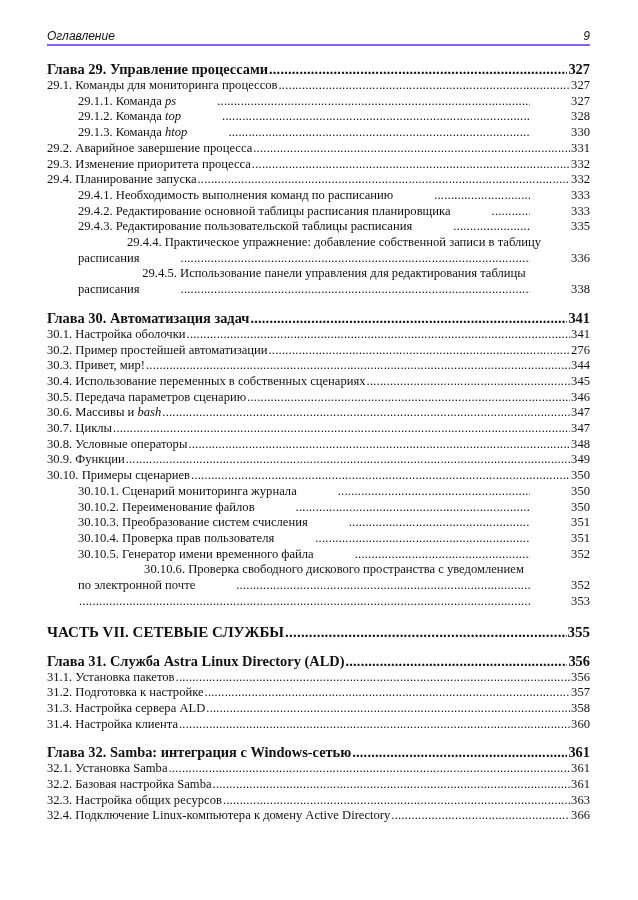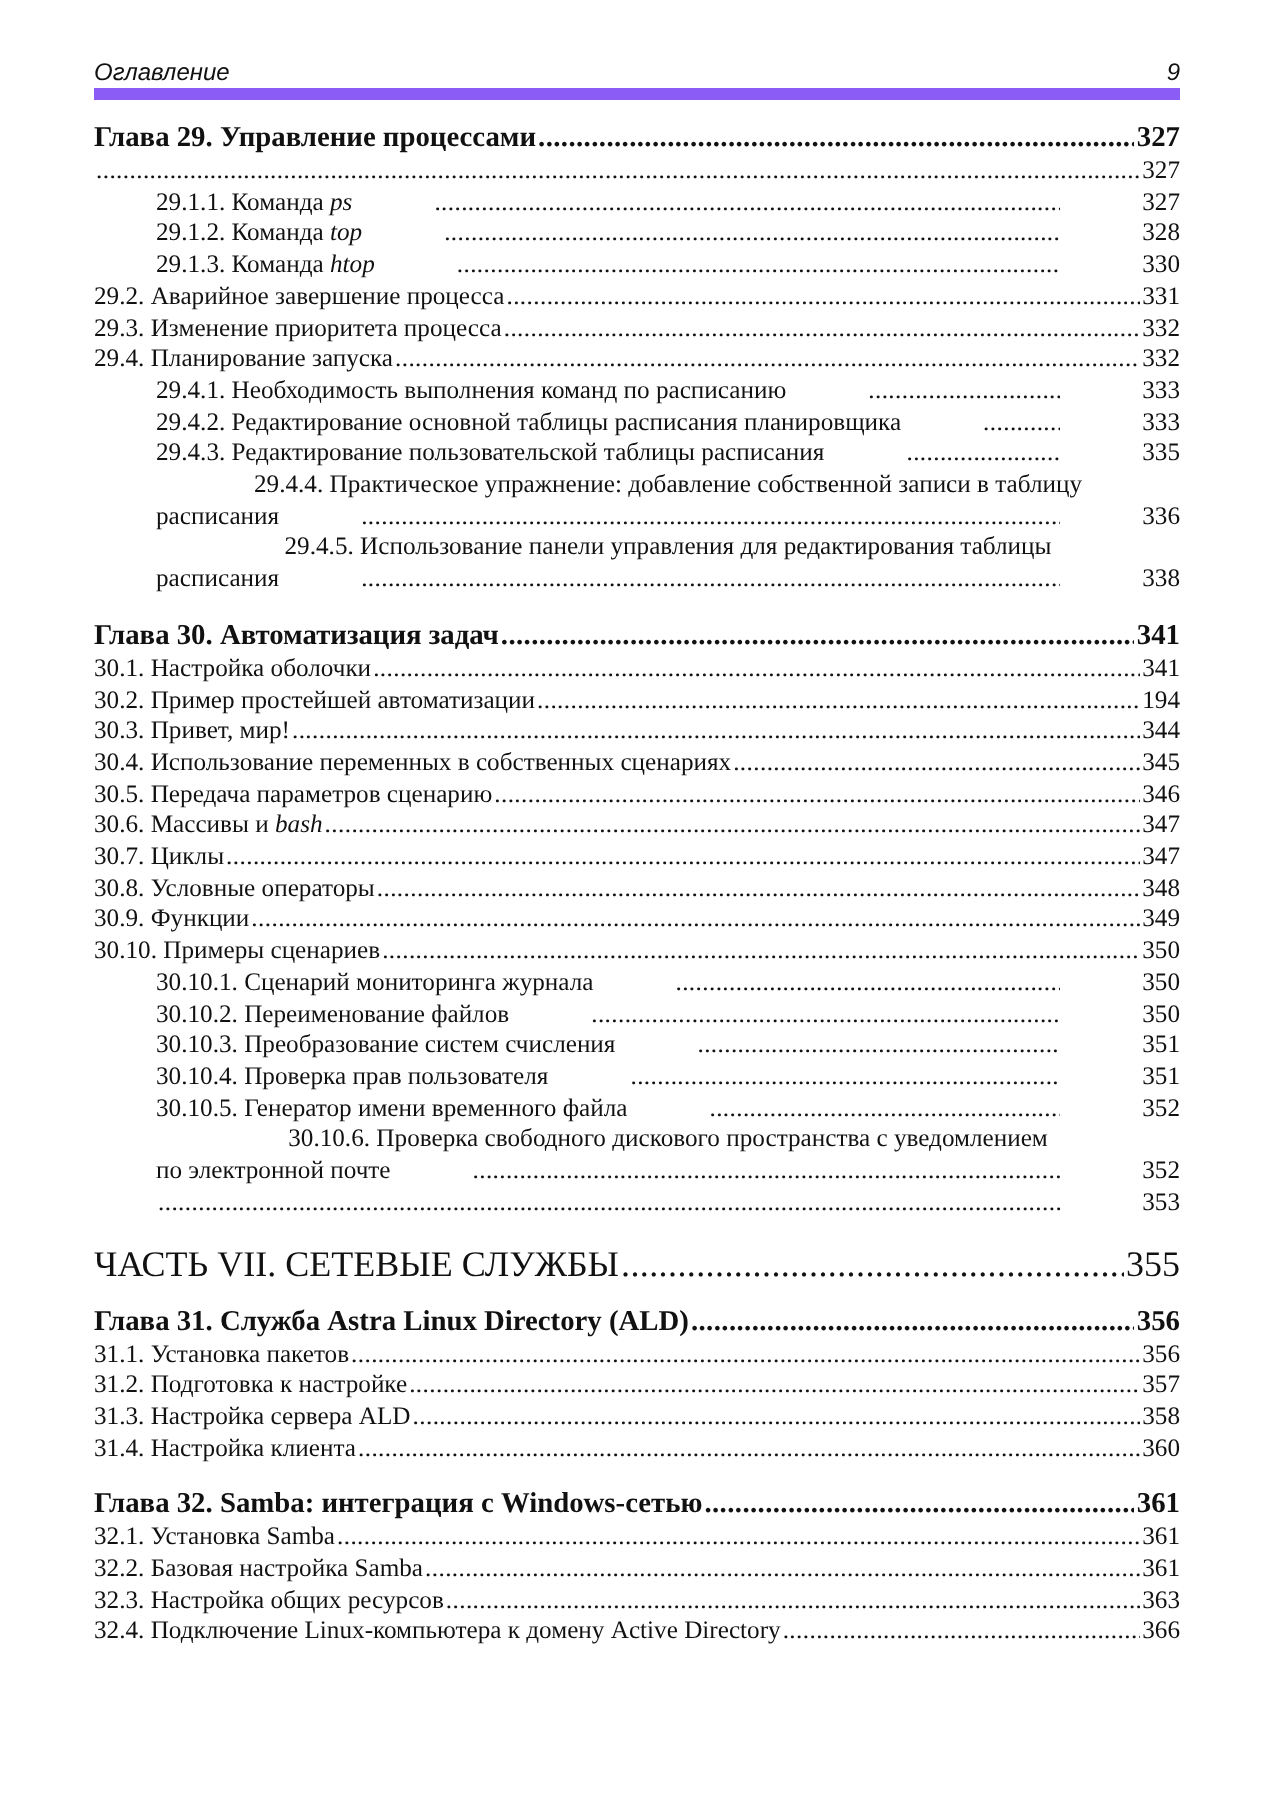--- a/index.html
+++ b/index.html
@@ -1,31 +1,31 @@
 <!DOCTYPE html>
 <html><head>
 <meta charset="utf-8">
 <style>
   html, body { margin: 0; padding: 0; background: #ffffff; }
   body { width: 638px; height: 900px; position: relative; overflow: hidden;
          font-family: "Liberation Serif", serif; color: #111; }
   .page { position: absolute; left: 47px; top: 0; width: 543px; }
   .running-head { position: absolute; top: 29px; left: 0; width: 543px; height: 15px;
-                  border-bottom: 6px solid #8b5cf6;
+                  border-bottom: 2px solid #8b5cf6;
                   font-family: "Liberation Sans", sans-serif; font-style: italic; font-size: 12px; }
   .running-head .title { position: absolute; left: 0; bottom: 1px; }
   .running-head .num { position: absolute; right: 0; bottom: 1px; }
   .toc { position: absolute; top: 60px; left: 0; width: 543px; }
   .entry { display: flex; align-items: baseline; font-size: 12.6px; line-height: 15.7px; }
   .entry .label { white-space: nowrap; }
   .entry .dots { flex: 1; overflow: hidden; white-space: nowrap; margin: 0 1px; }
   .entry .dots::after { content: "........................................................................................................................................................................................................................................................................"; letter-spacing: 0.2px; }
   .entry .page-num { white-space: nowrap; }
   .entry.chapter { font-weight: bold; font-size: 14.4px; line-height: 18px; }
-  .entry.part { font-weight: normal; font-size: 18px; line-height: 18px; }
+  .entry.part { font-weight: bold; font-size: 15px; line-height: 18px; }
   .entry.lvl3 { padding-left: 31px; gap: 40px; }
   .wrap { padding-left: 31px; font-size: 12.6px; line-height: 15.7px; white-space: nowrap; text-align: center; }
   .gap-chapter { height: 11px; }
   .gap-part { height: 13px; }
   i { font-style: italic; }
 </style>
 </head>
 <body>
 
 <div class="page">
@@ -33,20 +33,21 @@
     <span class="title">Оглавление</span>
     <span class="num">9</span>
   </div>
   <div class="toc" id="toc">
       <div class="entry chapter">
         <span class="label">Глава 29. Управление процессами</span>
         <span class="dots"></span>
         <span class="page-num">327</span>
       </div>
       <div class="entry">
+        <span class="label">29.1. Команды для мониторинга процессов</span>
         <span class="dots"></span>
         <span class="page-num">327</span>
       </div>
       <div class="entry lvl3">
         <span class="label">29.1.1. Команда <i>ps</i></span>
         <span class="dots"></span>
         <span class="page-num">327</span>
       </div>
       <div class="entry lvl3">
         <span class="label">29.1.2. Команда <i>top</i></span>
@@ -107,21 +108,21 @@
         <span class="page-num">341</span>
       </div>
       <div class="entry">
         <span class="label">30.1. Настройка оболочки</span>
         <span class="dots"></span>
         <span class="page-num">341</span>
       </div>
       <div class="entry">
         <span class="label">30.2. Пример простейшей автоматизации</span>
         <span class="dots"></span>
-        <span class="page-num">194</span>
+        <span class="page-num">276</span>
       </div>
       <div class="entry">
         <span class="label">30.3. Привет, мир!</span>
         <span class="dots"></span>
         <span class="page-num">344</span>
       </div>
       <div class="entry">
         <span class="label">30.4. Использование переменных в собственных сценариях</span>
         <span class="dots"></span>
         <span class="page-num">345</span>

